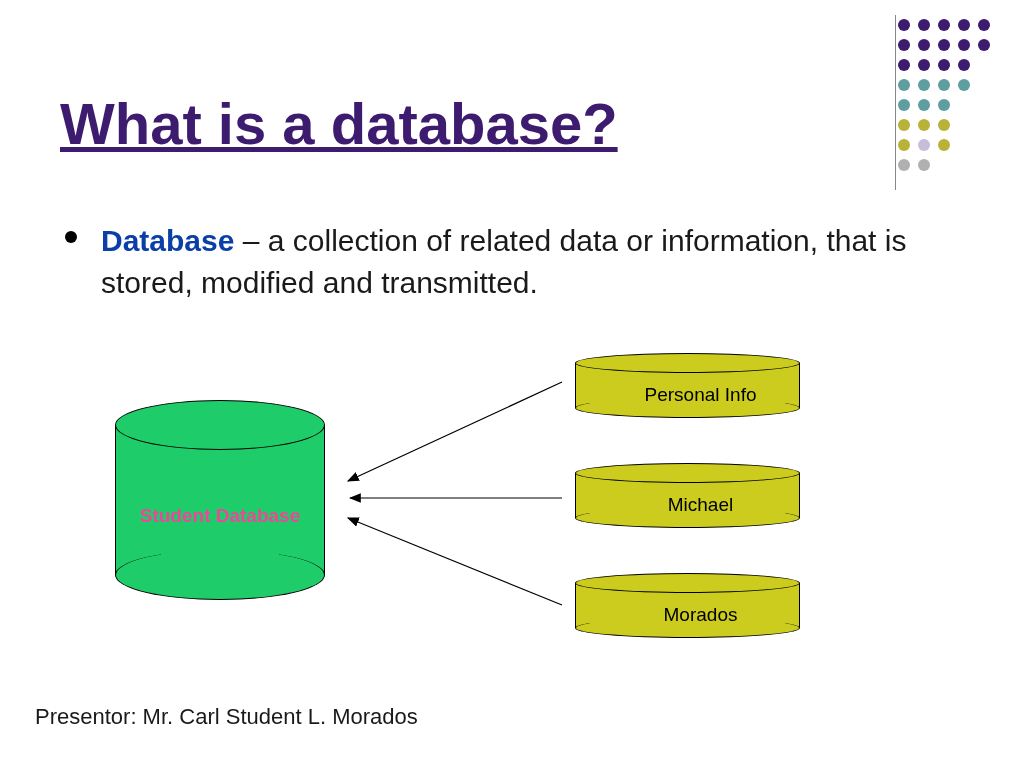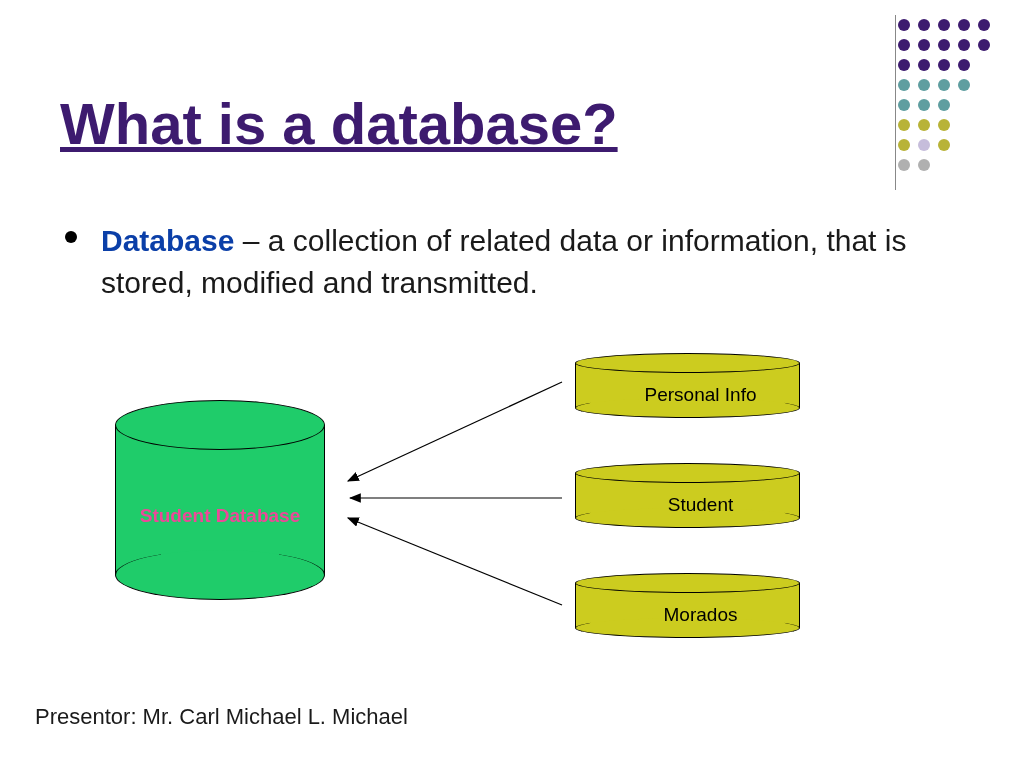--- a/index.html
+++ b/index.html
@@ -238,33 +238,33 @@
 <div class="cylinder-yellow cyl1">
   <div class="body"></div>
   <div class="bottom-ellipse"></div>
   <div class="top-ellipse"></div>
   <div class="label">Personal Info</div>
 </div>
 <div class="cylinder-yellow cyl2">
   <div class="body"></div>
   <div class="bottom-ellipse"></div>
   <div class="top-ellipse"></div>
-  <div class="label">Student</div>
+  <div class="label">Michael</div>
 </div>
 <div class="cylinder-yellow cyl3">
   <div class="body"></div>
   <div class="bottom-ellipse"></div>
   <div class="top-ellipse"></div>
   <div class="label">Morados</div>
 </div>
 
 <svg class="arrows" width="1024" height="768">
   <defs>
     <marker id="arrowhead" markerWidth="10" markerHeight="8" refX="9" refY="4" orient="auto">
       <polygon points="0 0, 10 4, 0 8" fill="#000"></polygon>
     </marker>
   </defs>
   <line x1="562" y1="382" x2="348" y2="481" stroke="#000" stroke-width="1.2" marker-end="url(#arrowhead)"></line>
   <line x1="562" y1="498" x2="350" y2="498" stroke="#000" stroke-width="1.2" marker-end="url(#arrowhead)"></line>
   <line x1="562" y1="605" x2="348" y2="518" stroke="#000" stroke-width="1.2" marker-end="url(#arrowhead)"></line>
 </svg>
 
-<div class="presenter">Presentor:  Mr. Carl Michael L. Michael</div>
+<div class="presenter">Presentor:  Mr. Carl Student L. Morados</div>
 
 </body></html>

